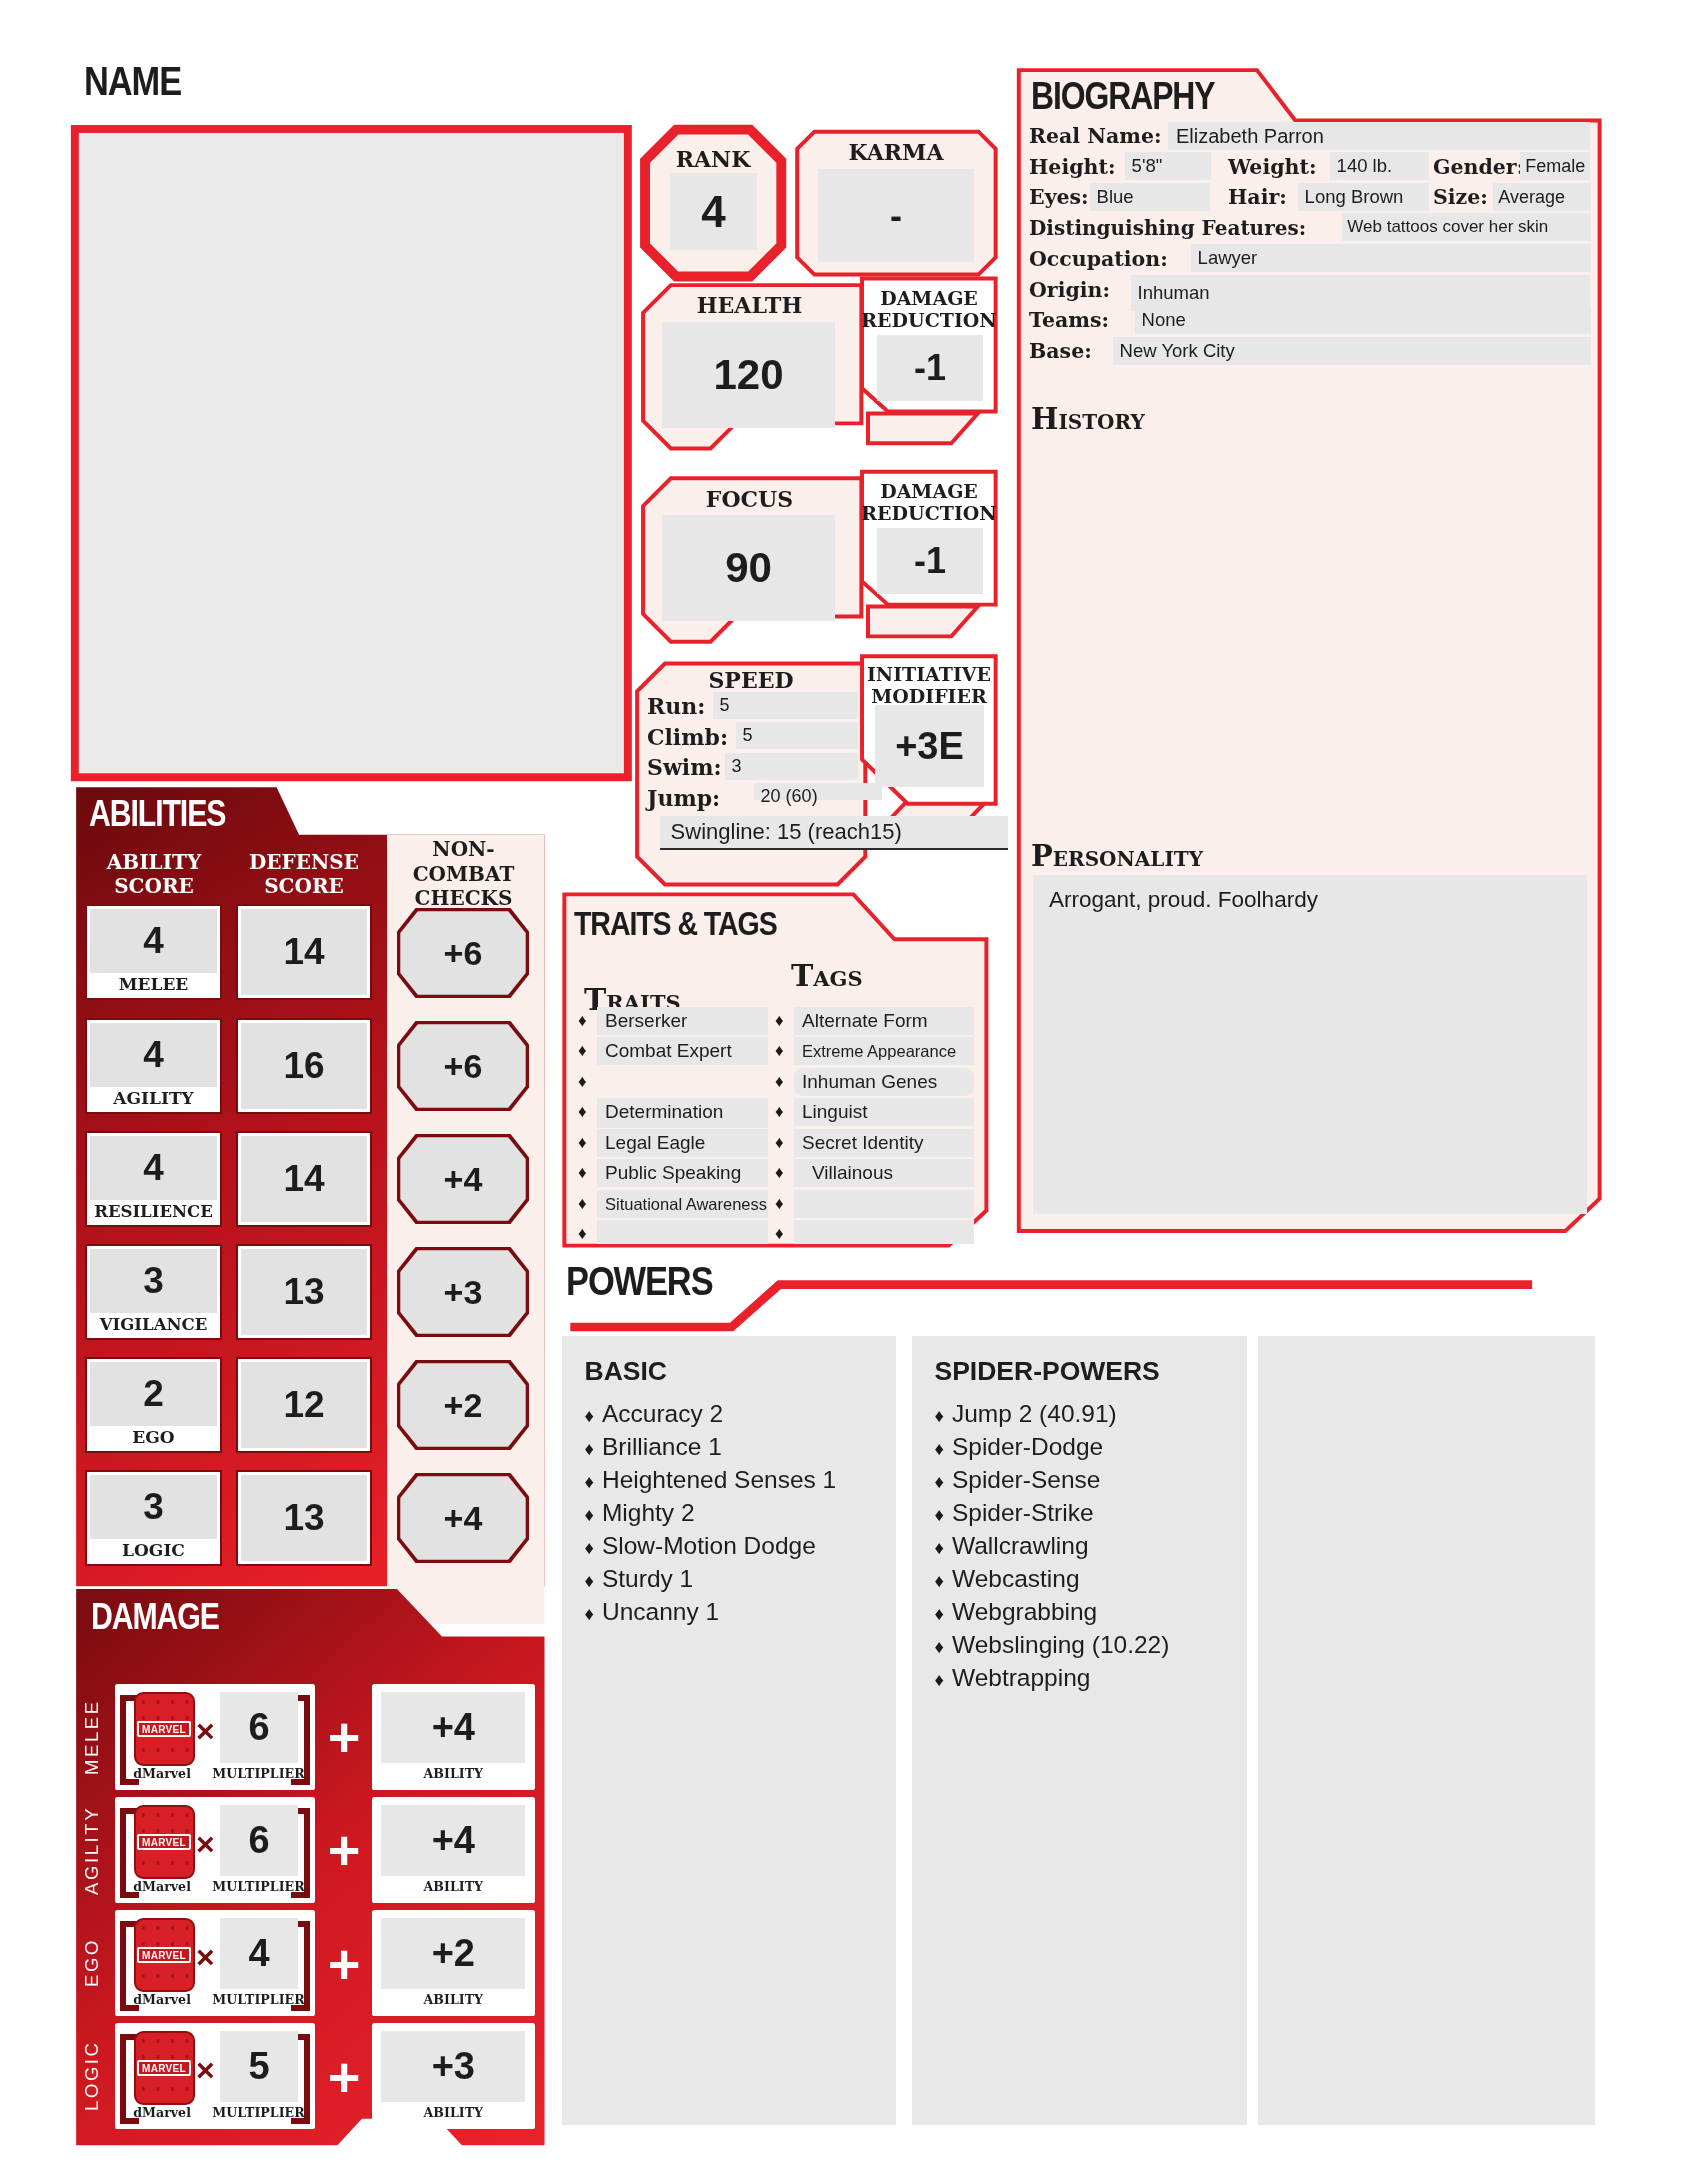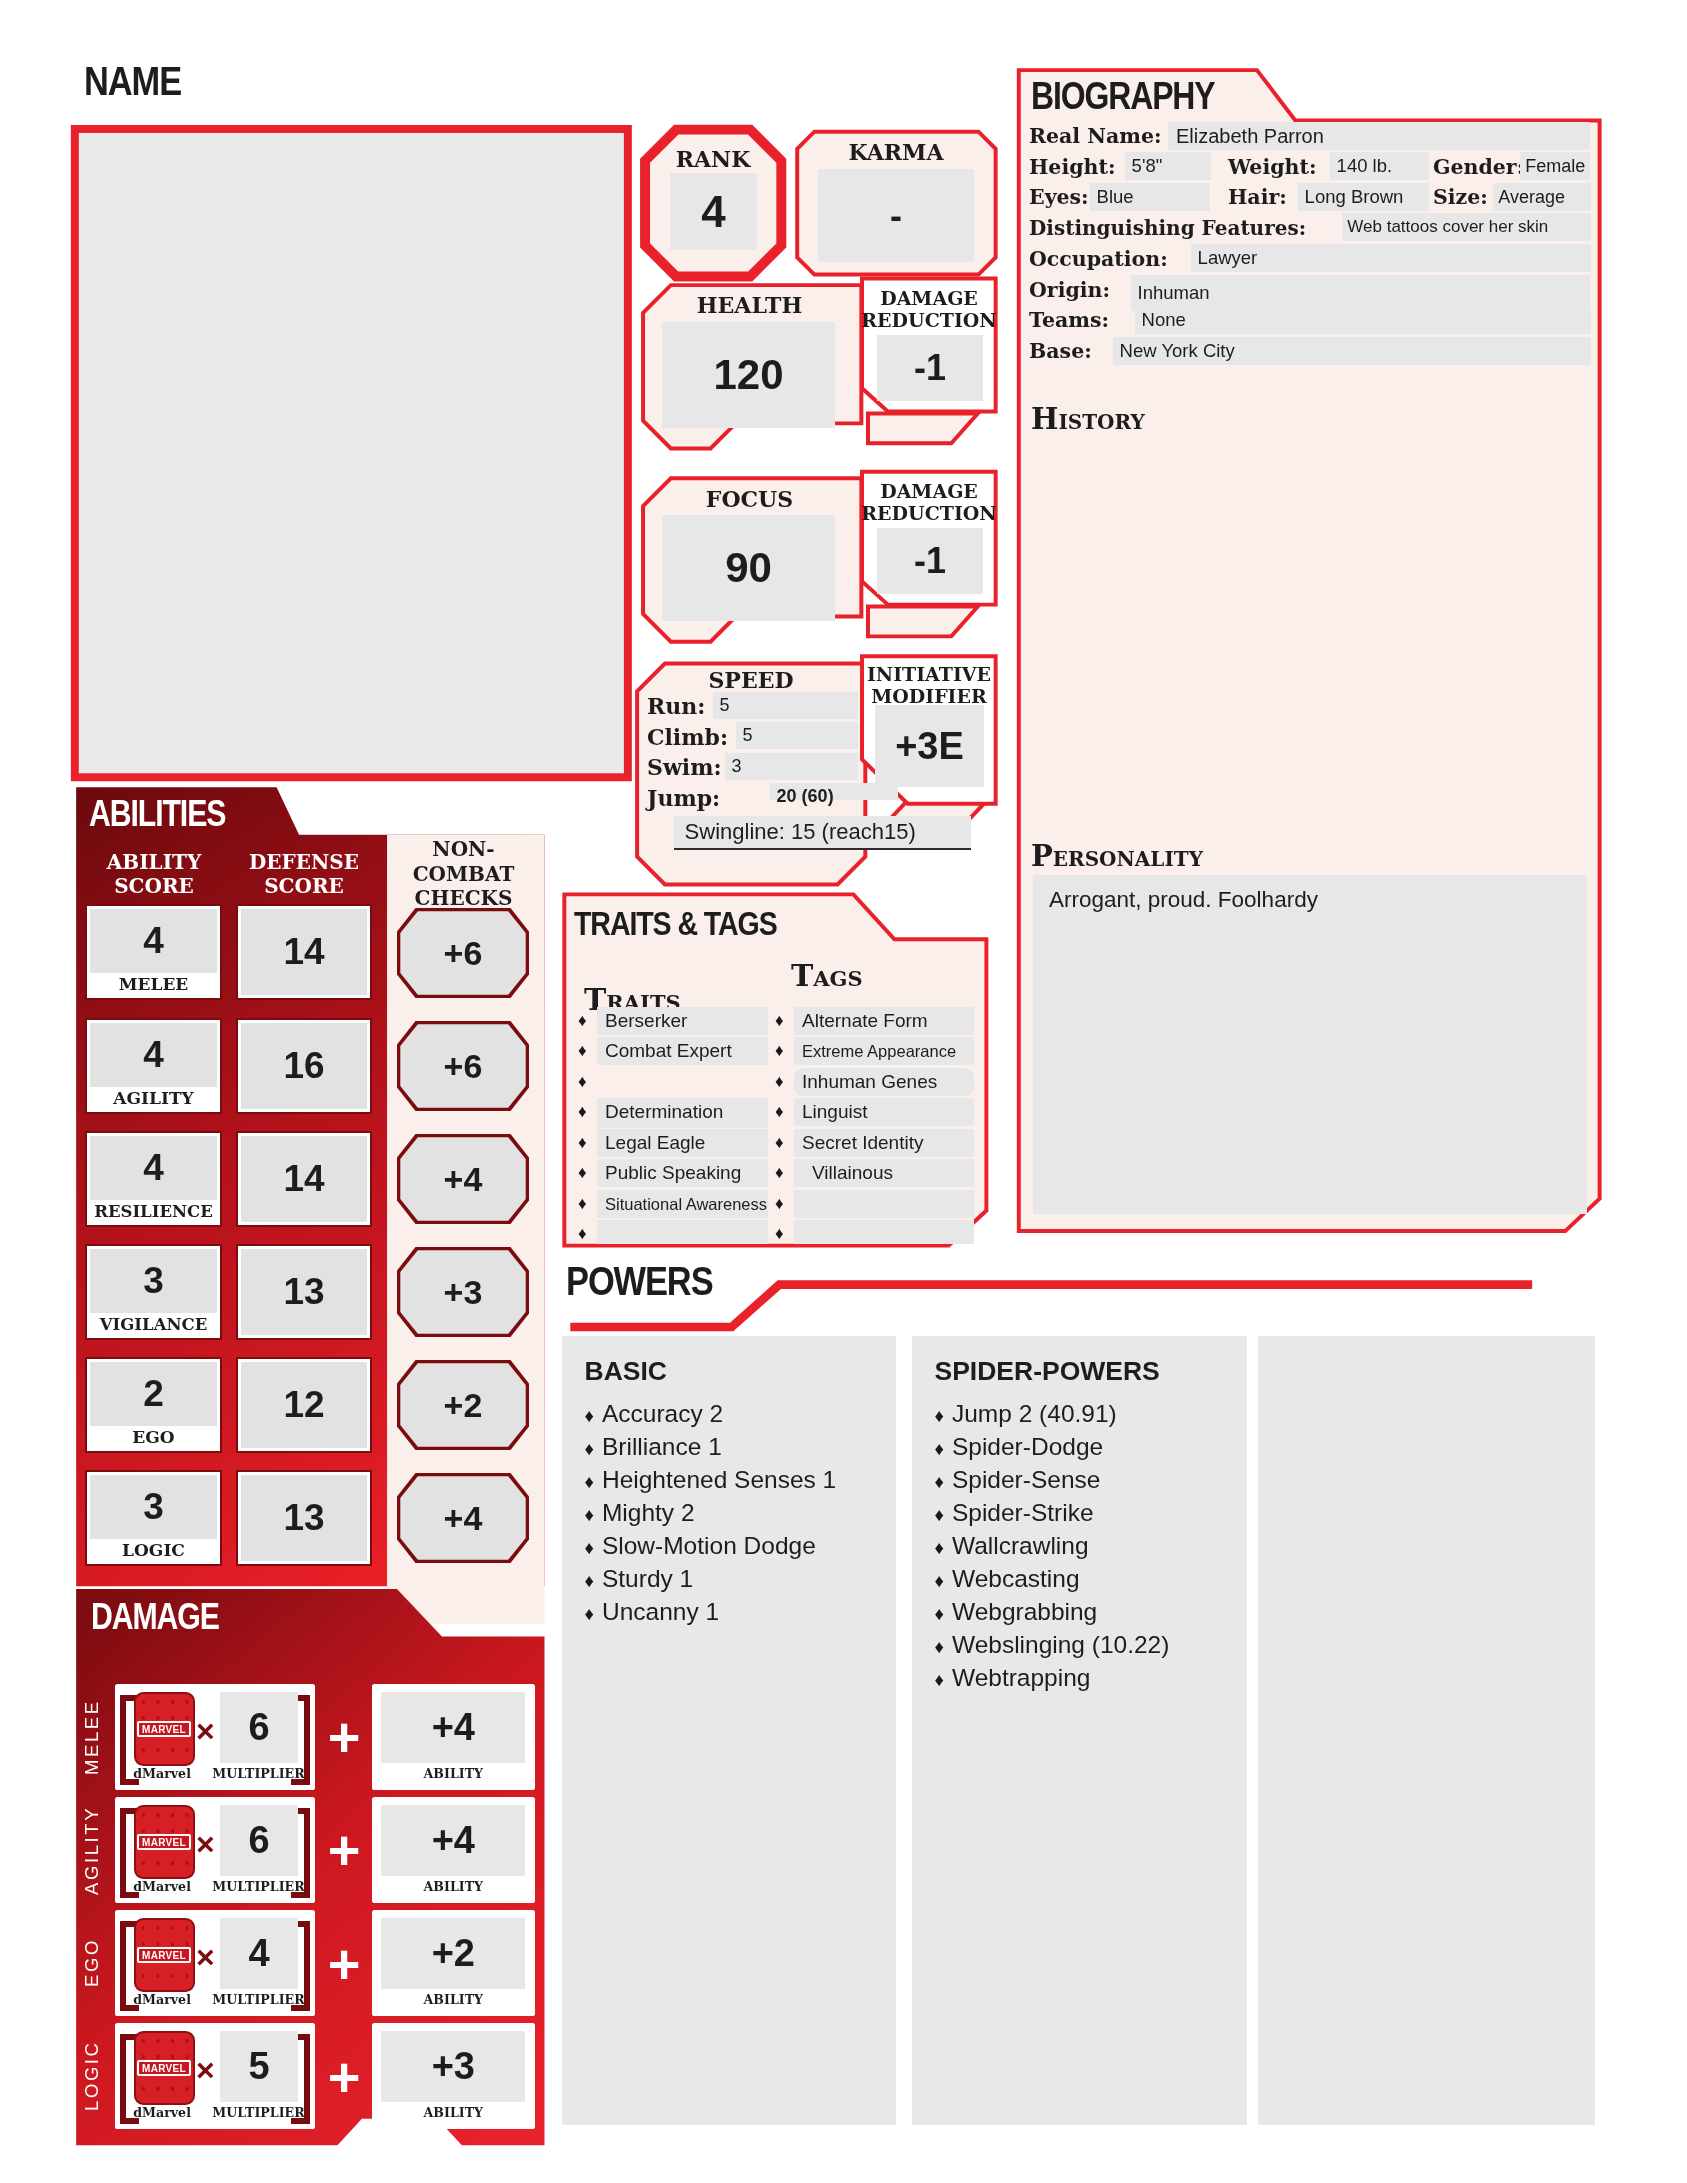--- a/index.html
+++ b/index.html
@@ -131,24 +131,24 @@
   </div>
   <div class="abs slab" style="left:647px;top:724px;font-size:22px;">Climb:</div>
   <div class="abs val" style="left:736px;top:722px;width:122px;height:26.5px;">
     <div class="sans" style="font-size:18px;line-height:26.5px;padding-left:6.6px;">5</div>
   </div>
   <div class="abs slab" style="left:647px;top:754px;font-size:22px;">Swim:</div>
   <div class="abs val" style="left:725px;top:753px;width:133px;height:26.5px;">
     <div class="sans" style="font-size:18px;line-height:26.5px;padding-left:6.6px;">3</div>
   </div>
   <div class="abs slab" style="left:647px;top:785px;font-size:22px;">Jump:</div>
-  <div class="abs val" style="left:770px;top:783px;width:128px;height:17px;font-weight:bold;">
+  <div class="abs val" style="left:754px;top:783px;width:128px;height:17px;">
     <div class="sans" style="font-size:18px;line-height:26.5px;padding-left:6.6px;">20 (60)</div>
   </div>
-  <div class="abs val" style="left:674px;top:816px;width:297px;height:32px;border-bottom:2.6px solid #2b2b2b;">
+  <div class="abs val" style="left:660px;top:816px;width:348px;height:32px;border-bottom:2.6px solid #2b2b2b;">
     <div class="sans" style="font-size:22px;line-height:32px;padding-left:10.6px;">Swingline: 15 (reach15)</div>
   </div>
 
   <div class="abs slab ctr prel" style="left:869px;top:662px;width:120px;height:46px;font-size:19px;line-height:22.5px;">INITIATIVE
 MODIFIER</div>
   <div class="abs val ctr" style="left:875px;top:705px;width:109px;height:82px;">
     <span style="font-size:38px;font-weight:bold;">+3E</span>
   </div>
 
   <div class="abs hdr" style="left:1031px;top:75px;font-size:38px;">BIOGRAPHY</div>

